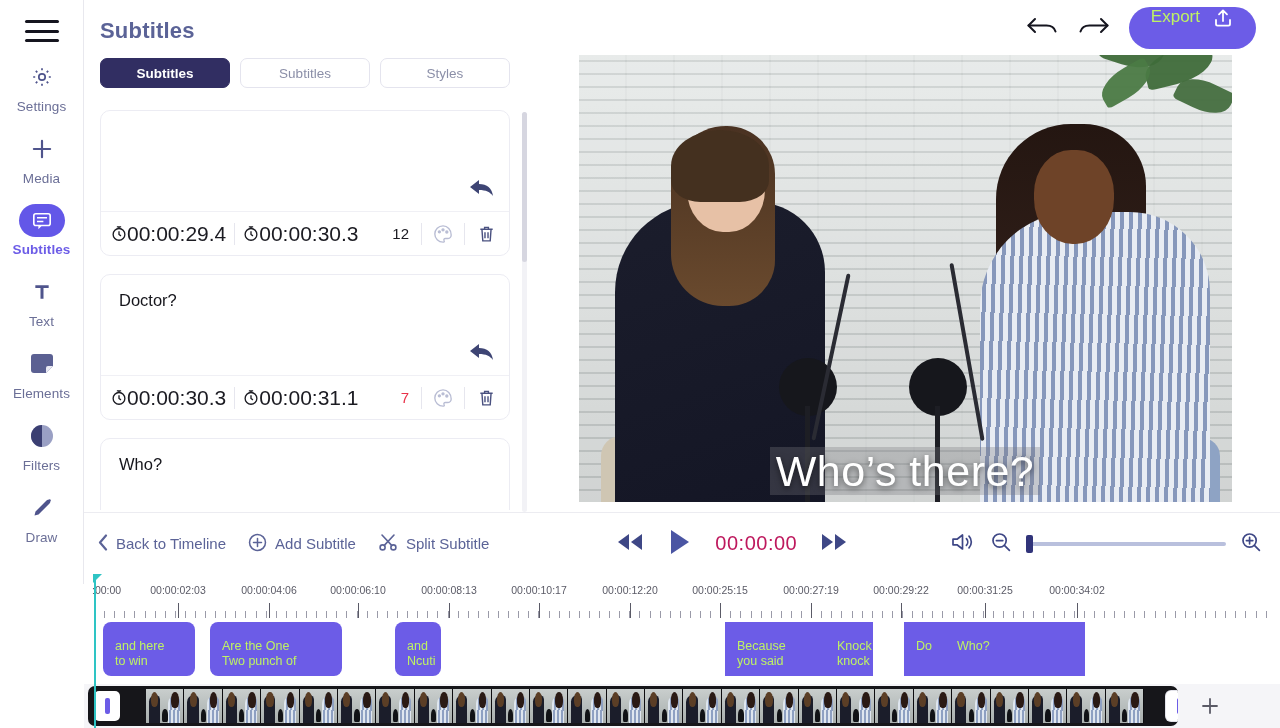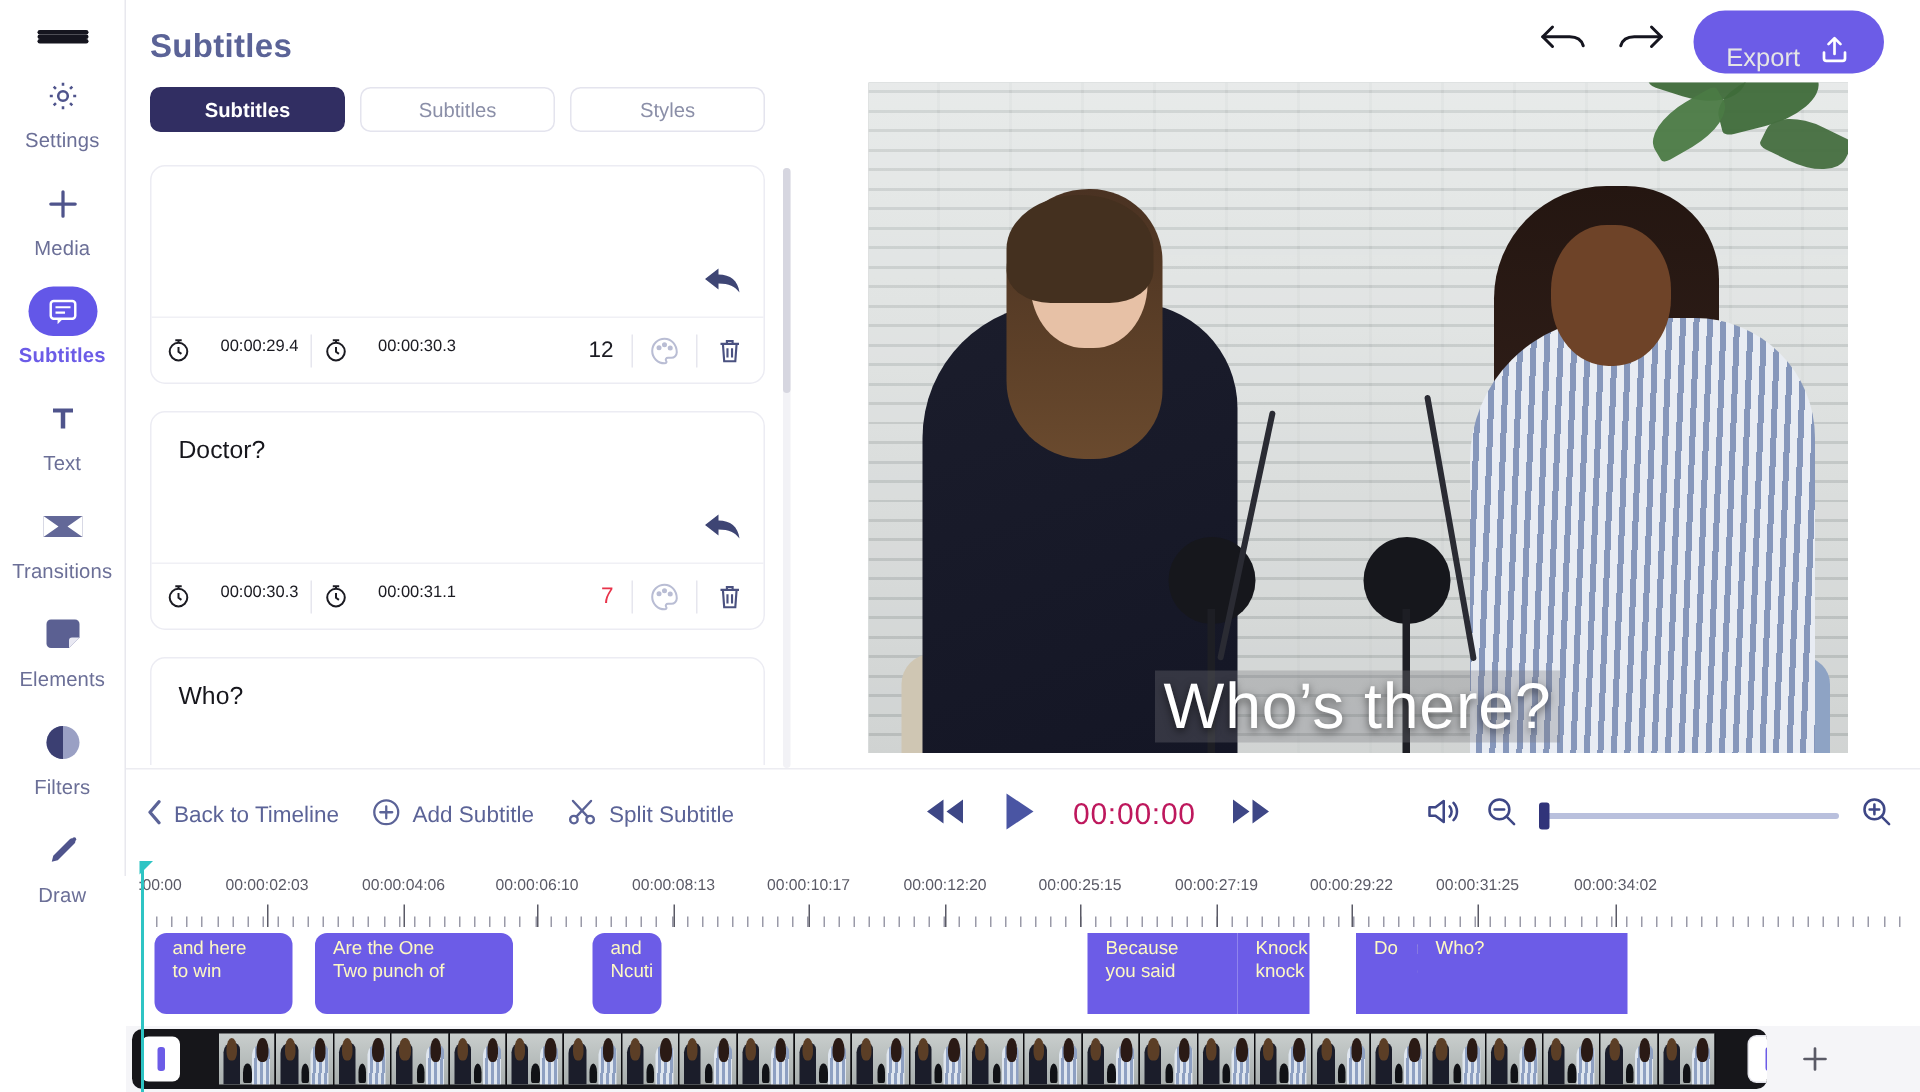--- a/index.html
+++ b/index.html
@@ -44,39 +44,39 @@
   .tab.active { background: #312e62; color: #fff; border-color: #312e62; font-weight: bold; }
 
   #cards { position: absolute; left: 16px; top: 110px; width: 424px; height: 400px; overflow: hidden; }
   .card { width: 410px; background: #fff; border: 1px solid #ececf3;
     border-radius: 10px; margin-bottom: 18px; }
   .card-body { height: 100px; position: relative; padding: 16px 18px; }
   .card-text { font-size: 16.5px; color: #16161c; }
   .reply-btn { position: absolute; right: 14px; bottom: 8px; cursor: pointer; }
   .card-foot { height: 44px; border-top: 1px solid #f0f0f5; display: flex;
     align-items: center; padding: 0 10px; gap: 8px; }
-  .time-chip { display: flex; gap: 20px; font-size: 11px; color: #1b1b22; }
+  .time-chip { display: flex; align-items: center; gap: 0; font-size: 21px; color: #1b1b22; }
   .vdiv { width: 1px; height: 22px; background: #e6e6ee; }
   .count { font-size: 15px; color: #1b1b22; margin-left: auto; padding-right: 4px; }
   .count.warn { color: #e8334a; }
   .ico-btn { width: 26px; height: 26px; display: flex; align-items: center;
     justify-content: center; cursor: pointer; }
 
   #panel-scrollbar { position: absolute; right: 3px; top: 112px; width: 5px; height: 400px;
     background: #f2f2f6; border-radius: 3px; }
   #panel-scrollbar i { display: block; width: 5px; height: 150px; background: #d6d6e0;
     border-radius: 3px; }
 
   
   #topbar { position: absolute; left: 530px; top: 0; width: 750px; height: 55px;
     background: #fff; display: flex; align-items: center; justify-content: flex-end;
     padding-right: 24px; gap: 18px; }
   .undo-redo { cursor: pointer; }
   #export-btn { height: 42px; padding: 0 22px; border-radius: 21px; background: #6c5ce7;
-    color: #e5e5e5; font-size: 17px; display: flex; align-items: flex-end; gap: 12px;
+    color: #bef264; font-size: 17px; display: flex; align-items: flex-start; gap: 12px;
     cursor: pointer; border: none; font-family: inherit; }
 
   
   #preview-wrap { position: absolute; left: 530px; top: 55px; width: 750px; height: 449px;
     background: #ffffff; display: flex; justify-content: center; }
   #video { position: relative; width: 653px; height: 447px; overflow: hidden;
     background: #b9bfc0; }
   .sky { position: absolute; inset: 0;
     background:
       linear-gradient(180deg, #dfe3e2 0%, #d4d8d7 40%, #c9cdcc 70%, #bfc3c2 100%); }
@@ -143,22 +143,22 @@
   .tick { position: absolute; bottom: 0; width: 1px; background: #9a9aa8; }
   .tick.major { height: 15px; background: #5a5a66; }
   .tick.minor { height: 7px; }
   #playhead { position: absolute; left: 10px; top: 0; width: 2px; height: 114px;
     background: #2ec4c4; z-index: 6; }
   #playhead::before { content: ""; position: absolute; left: -1px; top: 0;
     border-left: 9px solid #2ec4c4; border-bottom: 9px solid transparent; }
 
   #clip-track { position: absolute; left: 0; top: 48px; height: 56px; width: 1196px; }
   .clip { position: absolute; top: 0; height: 54px; background: #6c5ce7;
-    border-radius: 8px; color: #fef9c3; font-size: 12.5px; line-height: 15px;
-    padding: 3px 0 0 12px; overflow: hidden; cursor: pointer; }
+    border-radius: 8px; color: #bef264; font-size: 12.5px; line-height: 15px;
+    padding: 17px 0 0 12px; overflow: hidden; cursor: pointer; }
   .clip.joined { border-radius: 0; }
   .clip .l2 { display: block; }
 
   #strip-wrap { position: absolute; left: 0; top: 110px; width: 1196px; height: 44px;
     background: #f5f5f8; display: flex; align-items: center; }
   #strip { position: relative; margin-left: 4px; width: 1090px; height: 40px;
     background: #16161a; border-radius: 7px; display: flex; align-items: center;
     overflow: hidden; }
   #handle-l { position: absolute; left: 6px; width: 26px; height: 30px; background: #fff;
     border-radius: 5px; z-index: 3; display: flex; align-items: center; justify-content: center;
@@ -231,29 +231,20 @@
 
     <div class="rail-item">
       <div class="rail-icon">
         <svg width="20" height="20" viewBox="0 0 24 24" fill="#4f548c">
           <path d="M4 4h16v3.2h-6.2V20h-3.6V7.2H4z"></path>
         </svg>
       </div>
       <div class="rail-label">Text</div>
     </div>
 
-    <div class="rail-item">
-      <div class="rail-icon">
-        <svg width="30" height="20" viewBox="0 0 30 20" fill="#5b6092">
-          <path d="M2 3h26v14H2z" opacity=".95"></path>
-          <path d="M2 3l10 7-10 7zM28 3L18 10l10 7z" fill="#fff"></path>
-        </svg>
-      </div>
-      <div class="rail-label">Transitions</div>
-    </div>
 
     <div class="rail-item">
       <div class="rail-icon">
         <svg width="28" height="24" viewBox="0 0 28 24" fill="#5b6092">
           <path d="M3 5a3 3 0 013-3h16a3 3 0 013 3v9l-7 7H6a3 3 0 01-3-3z"></path>
           <path d="M25 14l-7 7v-5a2 2 0 012-2z" fill="#e9e9f3"></path>
         </svg>
       </div>
       <div class="rail-label">Elements</div>
     </div>

